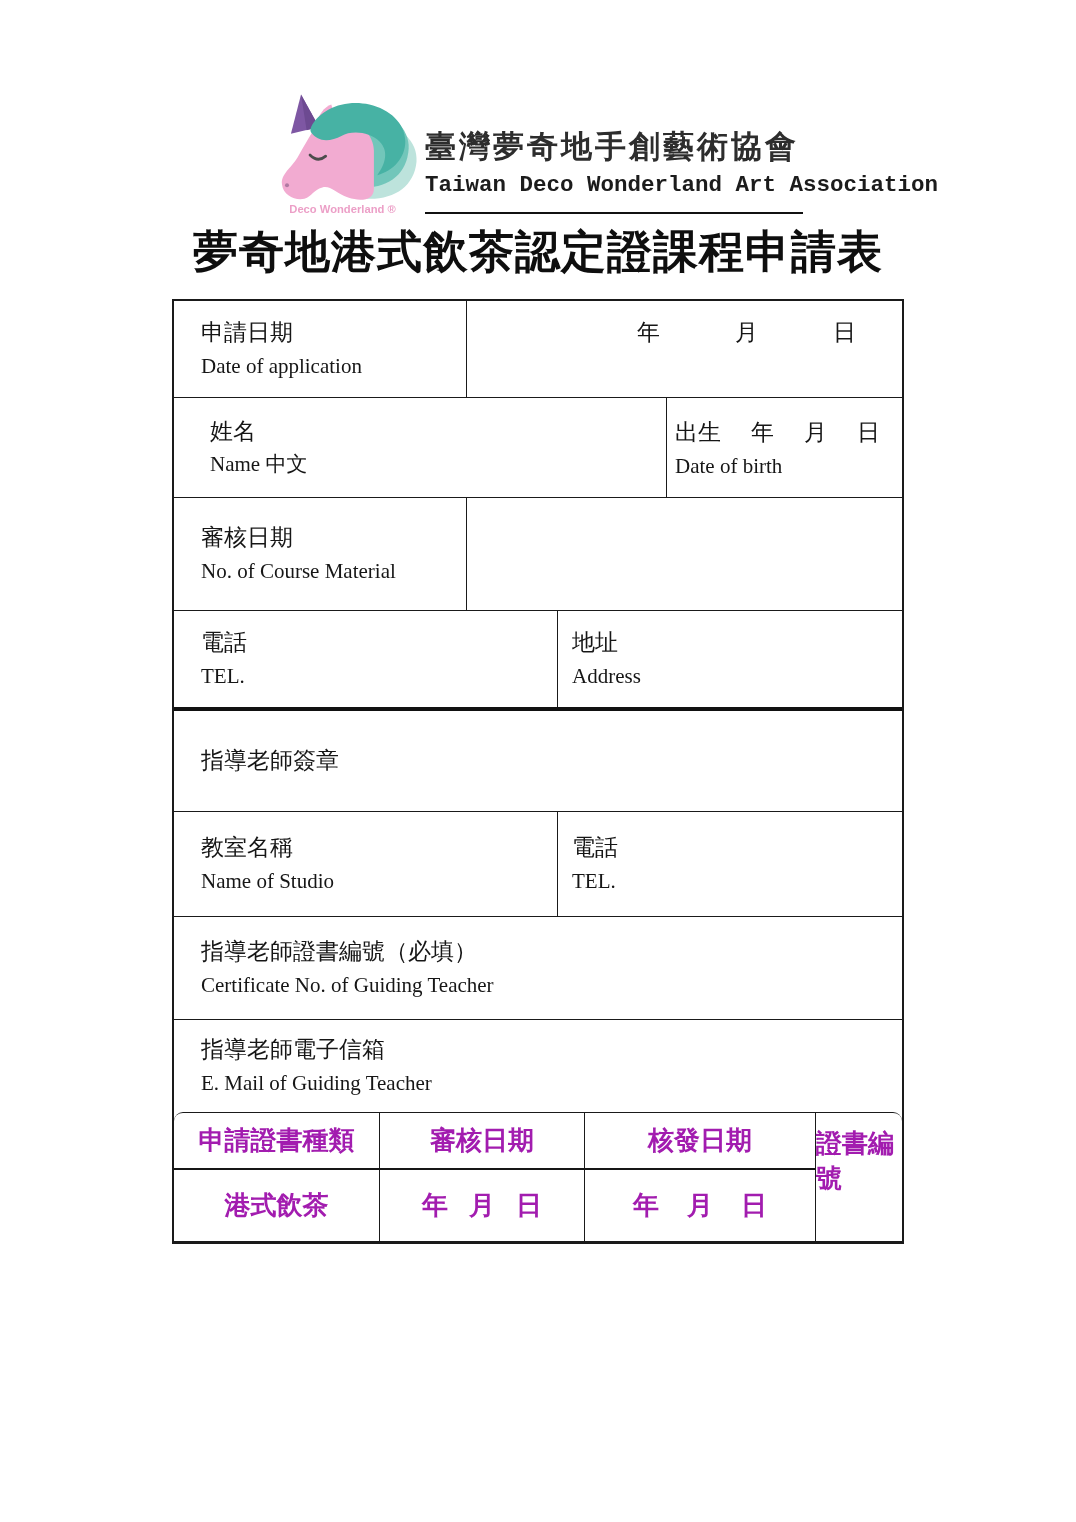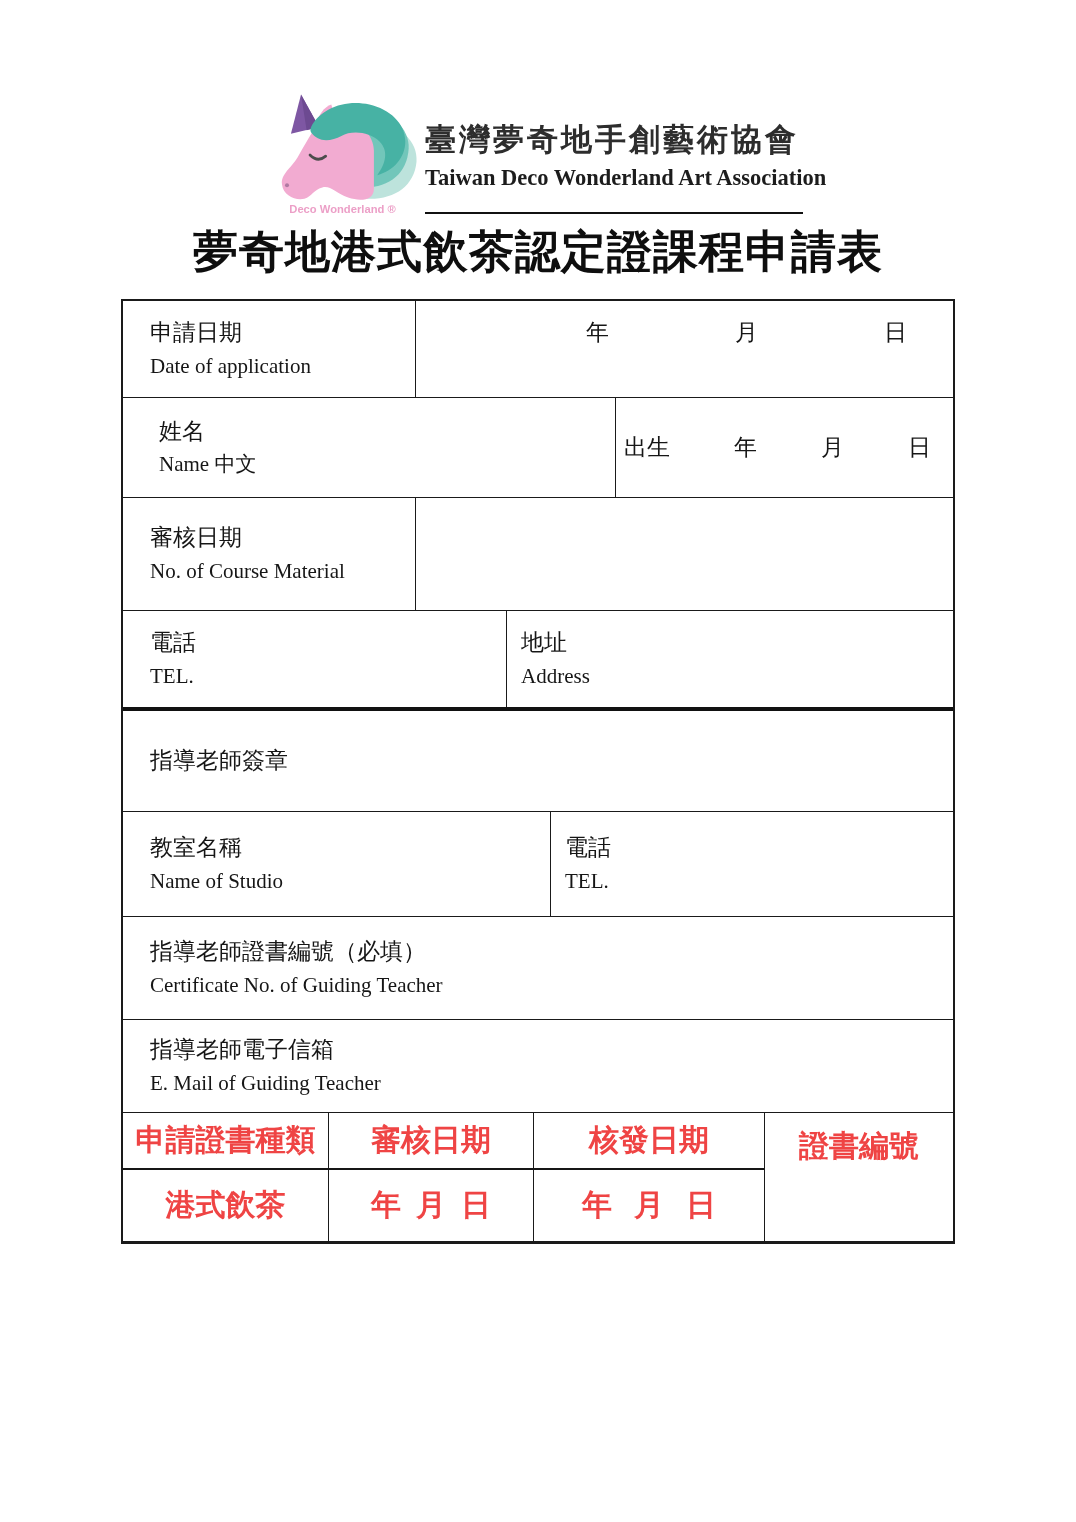--- a/index.html
+++ b/index.html
@@ -18,23 +18,23 @@
     padding-top:92px;
     display:flex;
     justify-content:center;
     align-items:flex-end;
   }
   .logo-mark { flex:0 0 auto; }
   .logo-text {
     margin-left:4px;
     width:378px;
     border-bottom:2px solid #111;
-    padding-bottom:21px;
+    padding-bottom:14px;
     margin-bottom:4px;
-    font-family:Liberation Serif, serif;
+    font-family:Liberation Mono, monospace;
     text-align:left;
   }
   .org-zh {
     font-size:31px; font-weight:600; letter-spacing:3px;
     color:#2d2d2d; white-space:nowrap;
   }
   .org-en {
     font-size:22.5px; font-weight:600; margin-top:4px;
     color:#1c1c1c; white-space:nowrap;
   }
@@ -42,21 +42,21 @@
   .form-title {
     margin-top:4px;
     text-align:center;
     font-size:45px;
     font-weight:700;
     letter-spacing:1px;
     color:#0e0e0e;
   }
   
   .tbl {
-    width:834px;
+    width:732px;
     margin:17px auto 0 auto;
     border:2.5px solid #1a1a1a;
     border-bottom-width:3.5px;
     box-sizing:border-box;
     background:#fff;
   }
   .row { display:flex; }
   .bt  { border-top:1.5px solid #1a1a1a; }
   .bt-thick { border-top:4px solid #111; }
   .cell { box-sizing:border-box; }
@@ -68,21 +68,21 @@
   .lab .en { font-size:21px; line-height:1.2; margin-top:6px; }
   .vline { border-left:1.5px solid #1a1a1a; }
   .w292 { flex:0 0 292px; }
   .w492 { flex:0 0 492px;padding-left:36px; }
   .w383 { flex:0 0 383px; }
   .grow { flex:1 1 auto; }
   .h96  { height:96px; }
   .h99  { height:99px; }
   .h112 { height:112px; }
   .h100 { height:100px; }
-  .h104 { height:104px;gap:44px; }
+  .h104 { height:104px; }
   .h102 { height:102px; }
   .h92  { height:92px; }
   .ymd1 {
     display:flex; justify-content:space-between; align-items:flex-start;
     padding:16px 46px 0 170px;
     font-size:23px;
   }
   .birth {
     display:flex; flex-direction:column; justify-content:center;
     padding-left:8px; padding-right:22px;
@@ -93,21 +93,21 @@
   }
   .birth-line2 { font-size:21px; margin-top:6px; }
   .sublab { padding-left:14px; }
   
   .cert-grid {
     display:grid;
     grid-template-columns:205px 205px 231px 1fr;
     grid-template-rows:55px 73px;
     border-top:1.5px solid #1a1a1a;
     font-family:"Liberation Sans","DejaVu Sans",sans-serif;
-    font-size:30px; font-weight:600; color:#ef4444;
+    font-size:26px; font-weight:600; color:#a21caf;border-radius:9px;
   }
   .cg { display:flex; align-items:center; justify-content:center; box-sizing:border-box; }
   .cg.vl { border-left:1.5px solid #1a1a1a; }
   .cg.row2 { border-top:2.5px solid #161616; }
   .cg.span2 {
     grid-column:4; grid-row:1 / span 2;
     align-items:flex-start; padding-top:13px;
   }
   .cg.ymd2 { justify-content:space-between; }
   .pad40 { padding:0 42px; }
@@ -167,20 +167,21 @@
         <div class="zh">姓名</div>
         <div class="en">Name 中文</div>
       </div>
       <div class="cell grow vline birth">
         <div class="birth-line1">
           <span>出生</span>
           <span>年</span>
           <span>月</span>
           <span>日</span>
         </div>
+        <div class="birth-line2">Date of birth</div>
       </div>
     </div>
 
     <div class="row h112 bt">
       <div class="cell lab w292">
         <div class="zh">審核日期</div>
         <div class="en">No. of Course Material</div>
       </div>
       <div class="cell grow vline"></div>
     </div>

